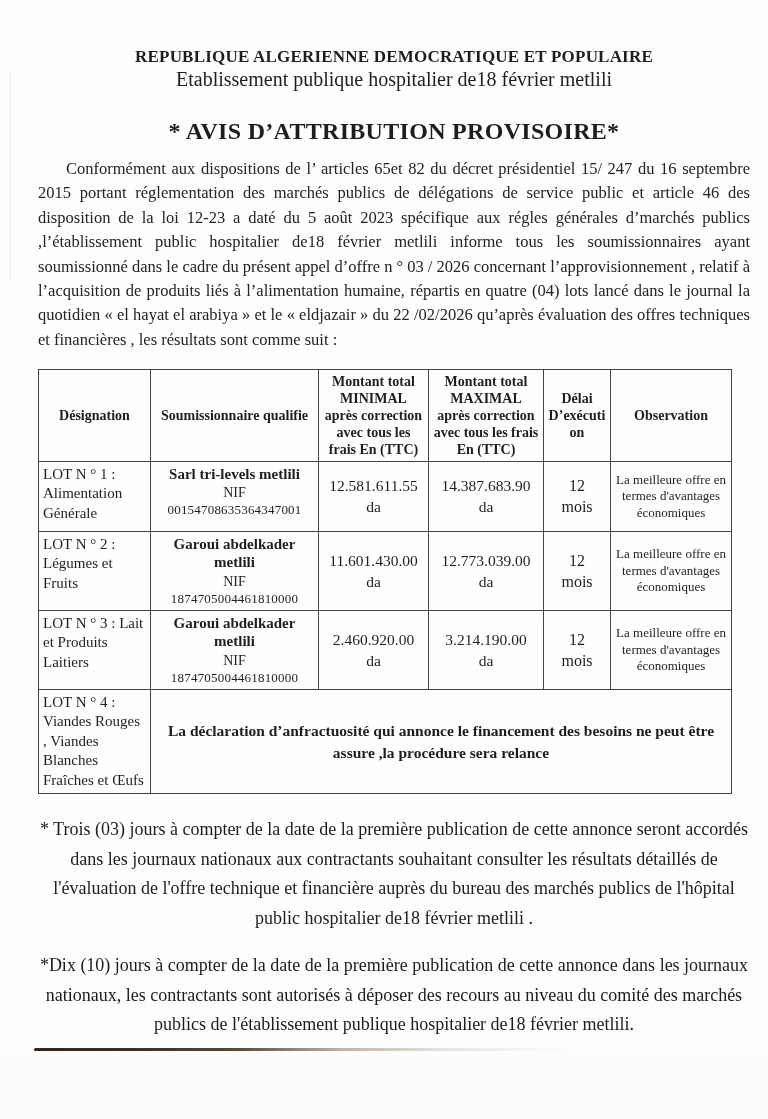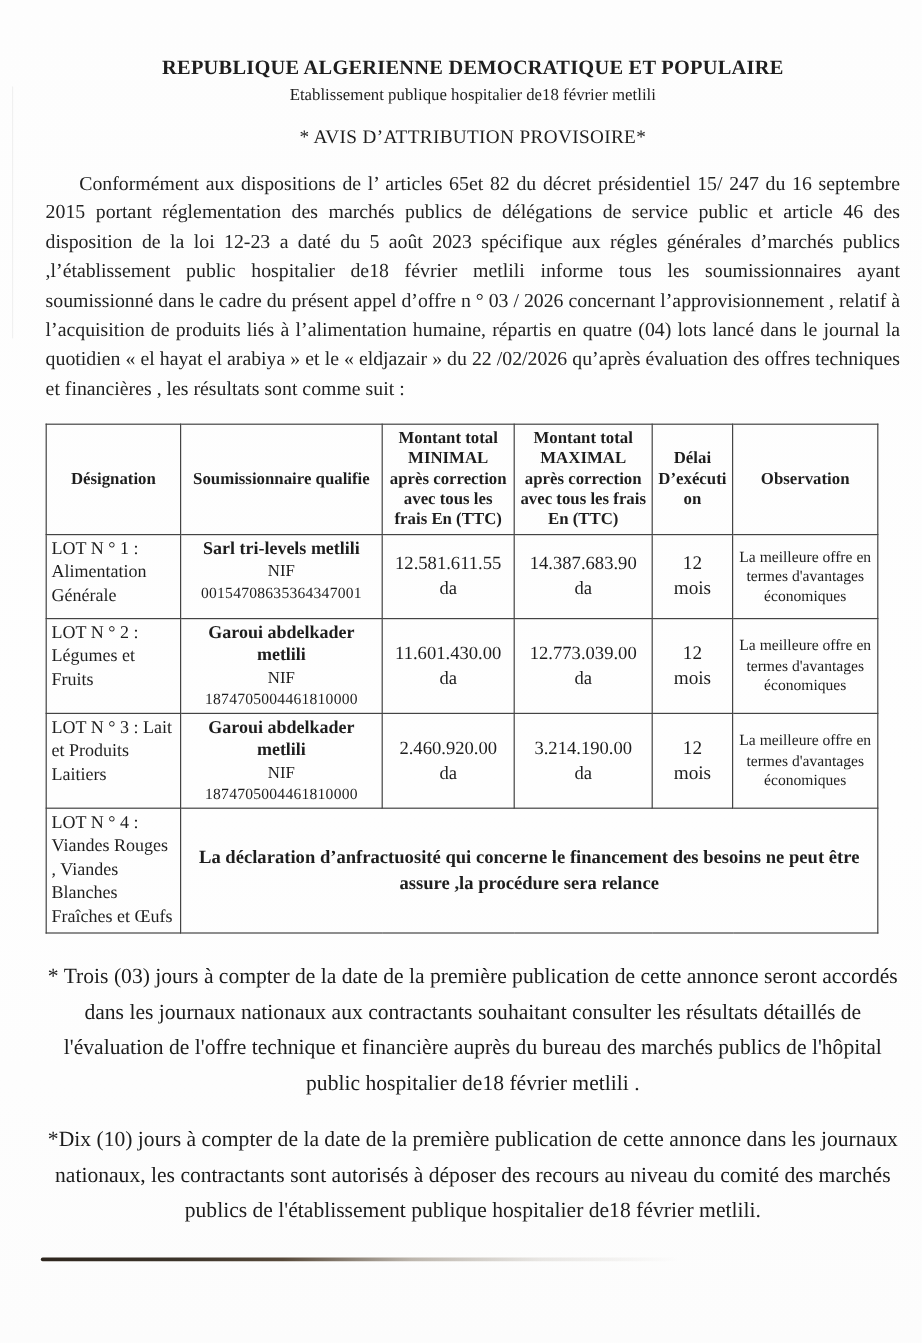--- a/index.html
+++ b/index.html
@@ -15,22 +15,22 @@
   .page {
     position: absolute; inset: 0;
     background: linear-gradient(180deg, #fdfdfd 0%, #fefefe 60%, #fcfcfc 100%);
   }
   .content { position: relative; padding: 46px 18px 0 38px; }
 
   
   .hdr { text-align: center; }
   .hdr-l1, .hdr-l2 { font-weight: bold; font-size: 17px; line-height: 22px; letter-spacing: .2px; }
   .hdr-l3 { font-size: 19px; line-height: 27px; font-weight: 400; }
-  .hdr-l4 { font-size: 14px; line-height: 23px; font-weight: 400; }
-  .doc-title { font-weight: normal; font-size: 16px; line-height: 26px; margin-top: 11px; letter-spacing: .3px; }
+  .hdr-l4 { font-size: 20px; line-height: 23px; font-weight: 400; }
+  .doc-title { font-weight: bold; font-size: 24px; line-height: 26px; margin-top: 27px; letter-spacing: .3px; }
 
   
   .intro {
     margin-top: 13px;
     font-size: 16.5px; line-height: 24.4px;
     text-align: justify; text-justify: inter-word;
     text-indent: 28px;
     color: #232323;
   }
 
@@ -190,21 +190,21 @@
             <div>da</div>
           </td>
           <td class="delai">
             <div>12</div>
             <div>mois</div>
           </td>
           <td class="obs">La meilleure offre en termes d'avantages économiques</td>
         </tr>
         <tr class="r4">
           <td class="desig">LOT N ° 4 : Viandes  Rouges , Viandes Blanches Fraîches et Œufs</td>
-          <td class="merged" colspan="5">La déclaration d’anfractuosité qui concerne le financement des besoins ne peut être assure ,la procédure sera relance</td>
+          <td class="merged" colspan="5">La déclaration d’anfractuosité qui annonce le financement des besoins ne peut être assure ,la procédure sera relance</td>
         </tr>
       </tbody>
     </table>
 
     <p class="note note1">* Trois (03) jours à compter de la date de la première publication de cette annonce seront accordés dans les journaux nationaux aux contractants souhaitant consulter les résultats détaillés de l'évaluation de l'offre technique et financière auprès du bureau des marchés publics de l'hôpital public hospitalier de18 février metlili .</p>
     <p class="note note2">*Dix (10) jours à compter de la date de la première publication de cette annonce dans les journaux nationaux, les contractants sont autorisés à déposer des recours au niveau du comité des marchés publics de l'établissement publique hospitalier de18 février metlili.</p>
   </div>
 
   <div class="scan-line-bottom"></div>
 

